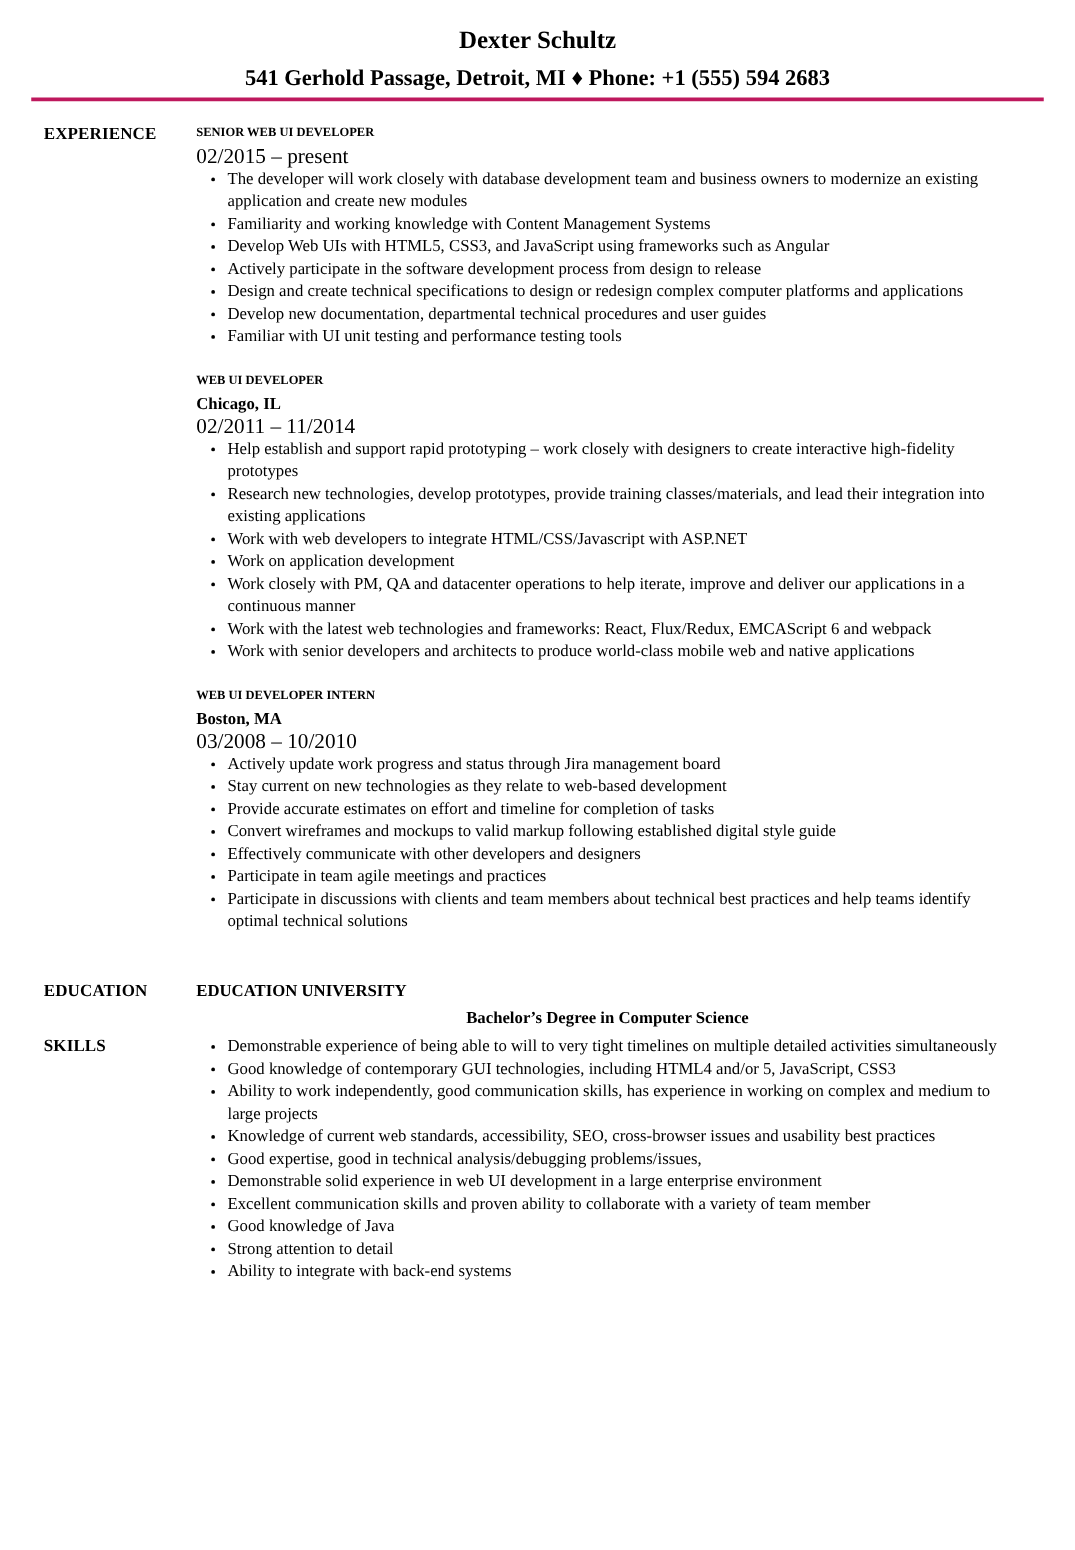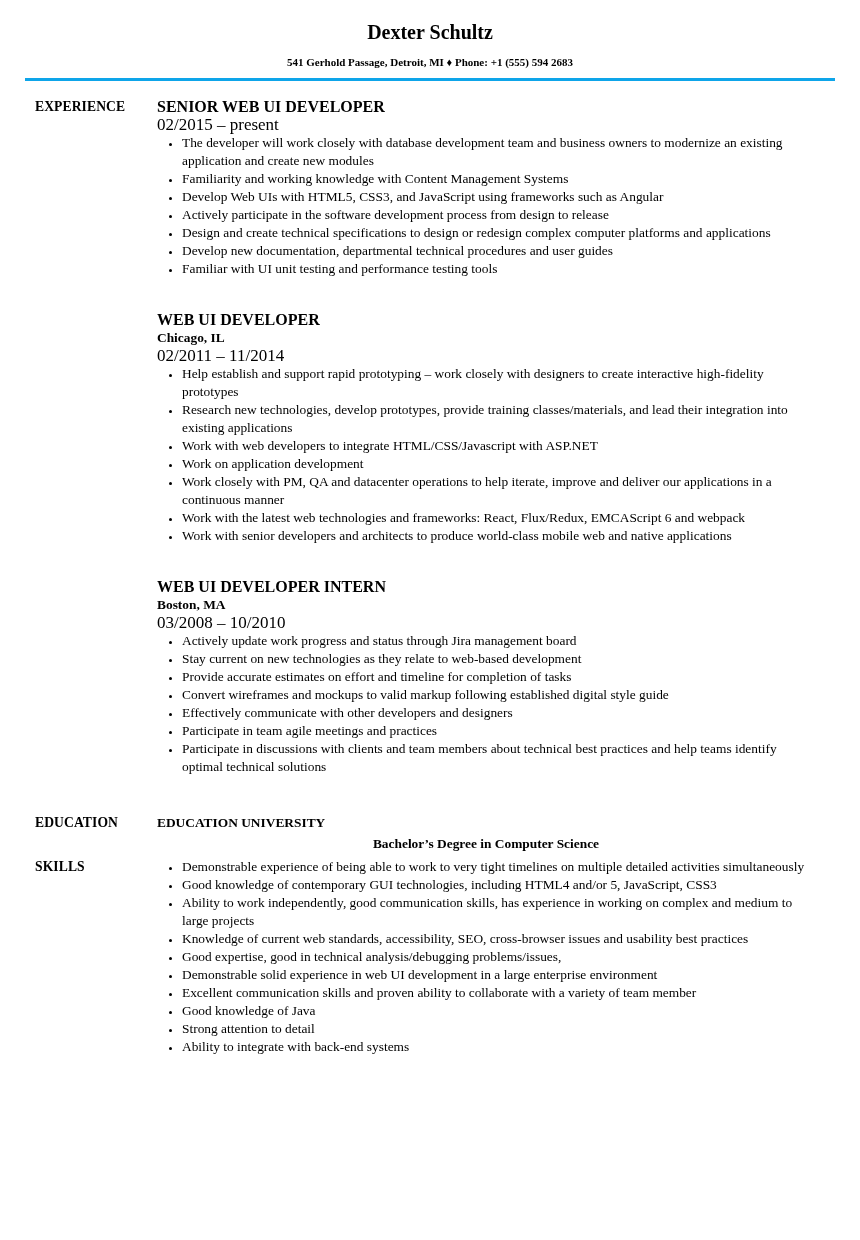--- a/index.html
+++ b/index.html
@@ -14,30 +14,30 @@
     font-family: "Liberation Serif", serif;
     font-size: 13.4px;
     line-height: 18px;
     padding: 0 25px;
     overflow: hidden;
   }
   .header {
     text-align: center;
     padding-top: 21px;
     padding-bottom: 7px;
-    border-bottom: 3px solid #0ea5e9;
+    border-bottom: 3px solid #be185d;
   }
   .name {
     font-size: 20px;
     font-weight: bold;
     line-height: 23px;
   }
   .contact {
     margin-top: 10px;
-    font-size: 11px;
+    font-size: 18px;
     font-weight: bold;
     line-height: 17px;
   }
   .section {
     display: flex;
     align-items: flex-start;
   }
   .section-experience { margin-top: 17px; justify-content: center; }
   .section-education  { margin-top: 38px; }
   .section-skills     { margin-top: 5px; }
@@ -47,23 +47,23 @@
     padding-left: 10px;
     font-weight: bold;
     font-size: 13.6px;
     letter-spacing: 0.1px;
   }
   .section-content {
     flex: 1 1 auto;
     padding-right: 20px;
     min-width: 0;
   }
-  .job + .job { margin-top: 33px; }
+  .job + .job { margin-top: 18px; }
   .job-title {
-    font-size: 16px;
+    font-size: 10px;
     font-weight: bold;
     line-height: 18px;
   }
   .job-location {
     font-size: 13.4px;
     font-weight: bold;
     line-height: 18px;
   }
   .job-dates {
     font-size: 17px;
@@ -154,21 +154,21 @@
     <div class="section-content">
       <div class="education-school">EDUCATION UNIVERSITY</div>
       <div class="education-degree">Bachelor’s Degree in Computer Science</div>
     </div>
   </section>
 
   <section class="section section-skills">
     <div class="section-label">SKILLS</div>
     <div class="section-content">
       <ul class="bullets">
-          <li>Demonstrable experience of being able to work to very tight timelines on multiple detailed activities simultaneously</li>
+          <li>Demonstrable experience of being able to will to very tight timelines on multiple detailed activities simultaneously</li>
           <li>Good knowledge of contemporary GUI technologies, including HTML4 and/or 5, JavaScript, CSS3</li>
           <li>Ability to work independently, good communication skills, has experience in working on complex and medium to large projects</li>
           <li>Knowledge of current web standards, accessibility, SEO, cross-browser issues and usability best practices</li>
           <li>Good expertise, good in technical analysis/debugging problems/issues,</li>
           <li>Demonstrable solid experience in web UI development in a large enterprise environment</li>
           <li>Excellent communication skills and proven ability to collaborate with a variety of team member</li>
           <li>Good knowledge of Java</li>
           <li>Strong attention to detail</li>
           <li>Ability to integrate with back-end systems</li>
         </ul>

